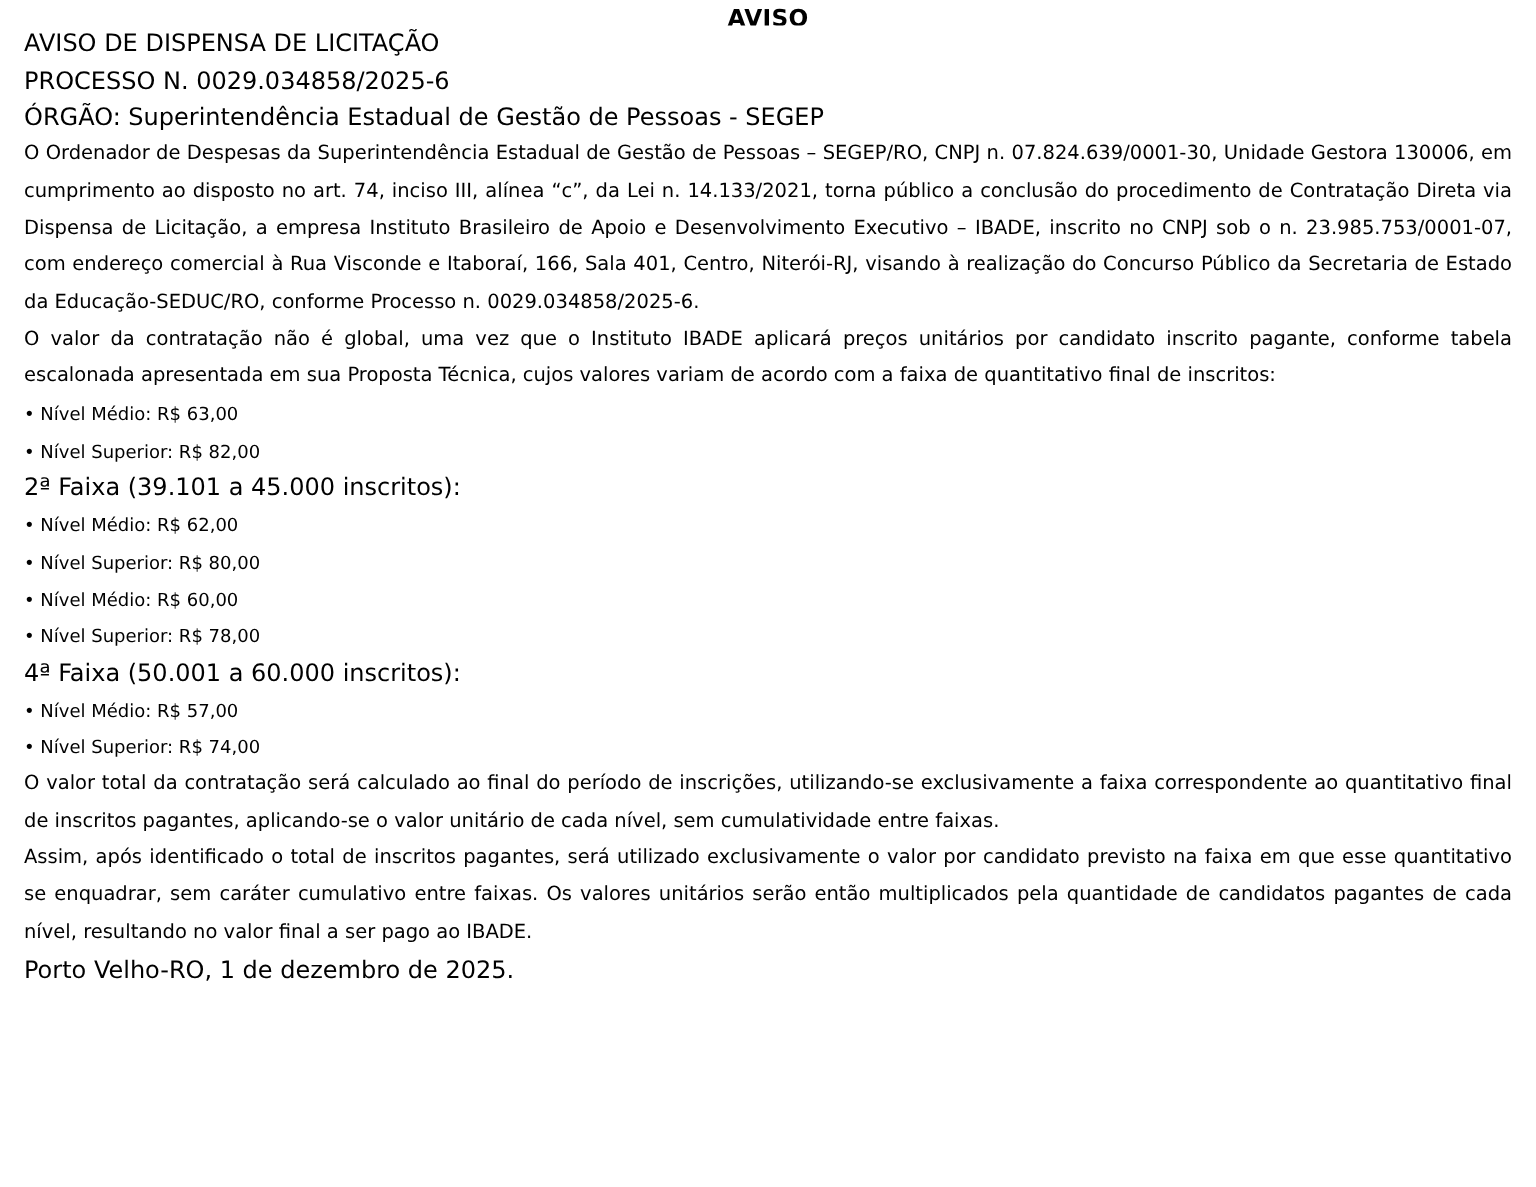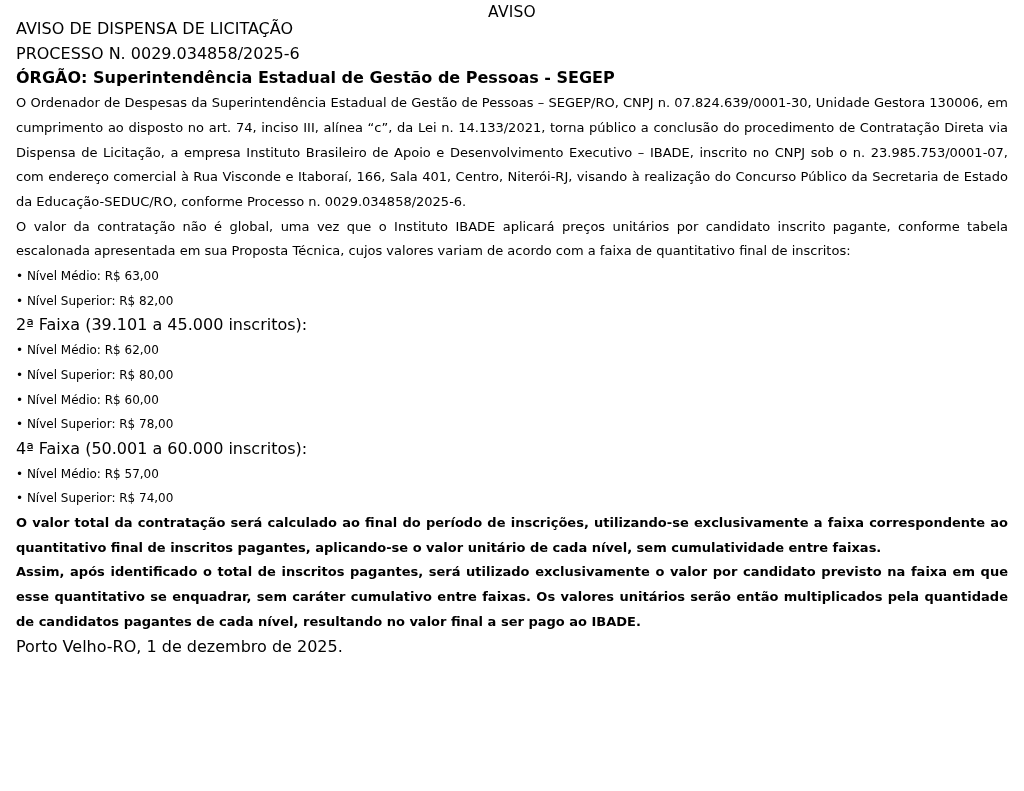--- a/index.html
+++ b/index.html
@@ -17,21 +17,21 @@
     -webkit-font-smoothing: antialiased;
   }
   .page {
     position: relative;
     width: 1024px;
     height: 791px;
     box-sizing: border-box;
     padding: 0 16px;
   }
   .doc-title {
-    font-weight: normal;
+    font-weight: bold;
     font-size: 15.5px;
     text-align: center;
     line-height: 24.7px;
     margin: 0;
     height: 17px;
     overflow: hidden;
     letter-spacing: 0.2px;
   }
   .line {
     font-size: 16px;
@@ -43,27 +43,26 @@
   .para {
     font-size: 13px;
     line-height: 24.7px;
     margin: 0;
     text-align: justify;
     text-justify: inter-word;
     hyphens: none;
   }
   .para.last-justify {
     text-align-last: left;
-    font-weight: bold;
   }
   .label-bold {
     font-weight: normal;
   }
   .line.all-bold {
-    font-weight: bold;
+    font-weight: normal;
   }
   .bullet {
     font-size: 12px;
     line-height: 24.7px;
     margin: 0;
     white-space: nowrap;
   }
   .tier-head {
     font-size: 16px;
     line-height: 24.7px;

